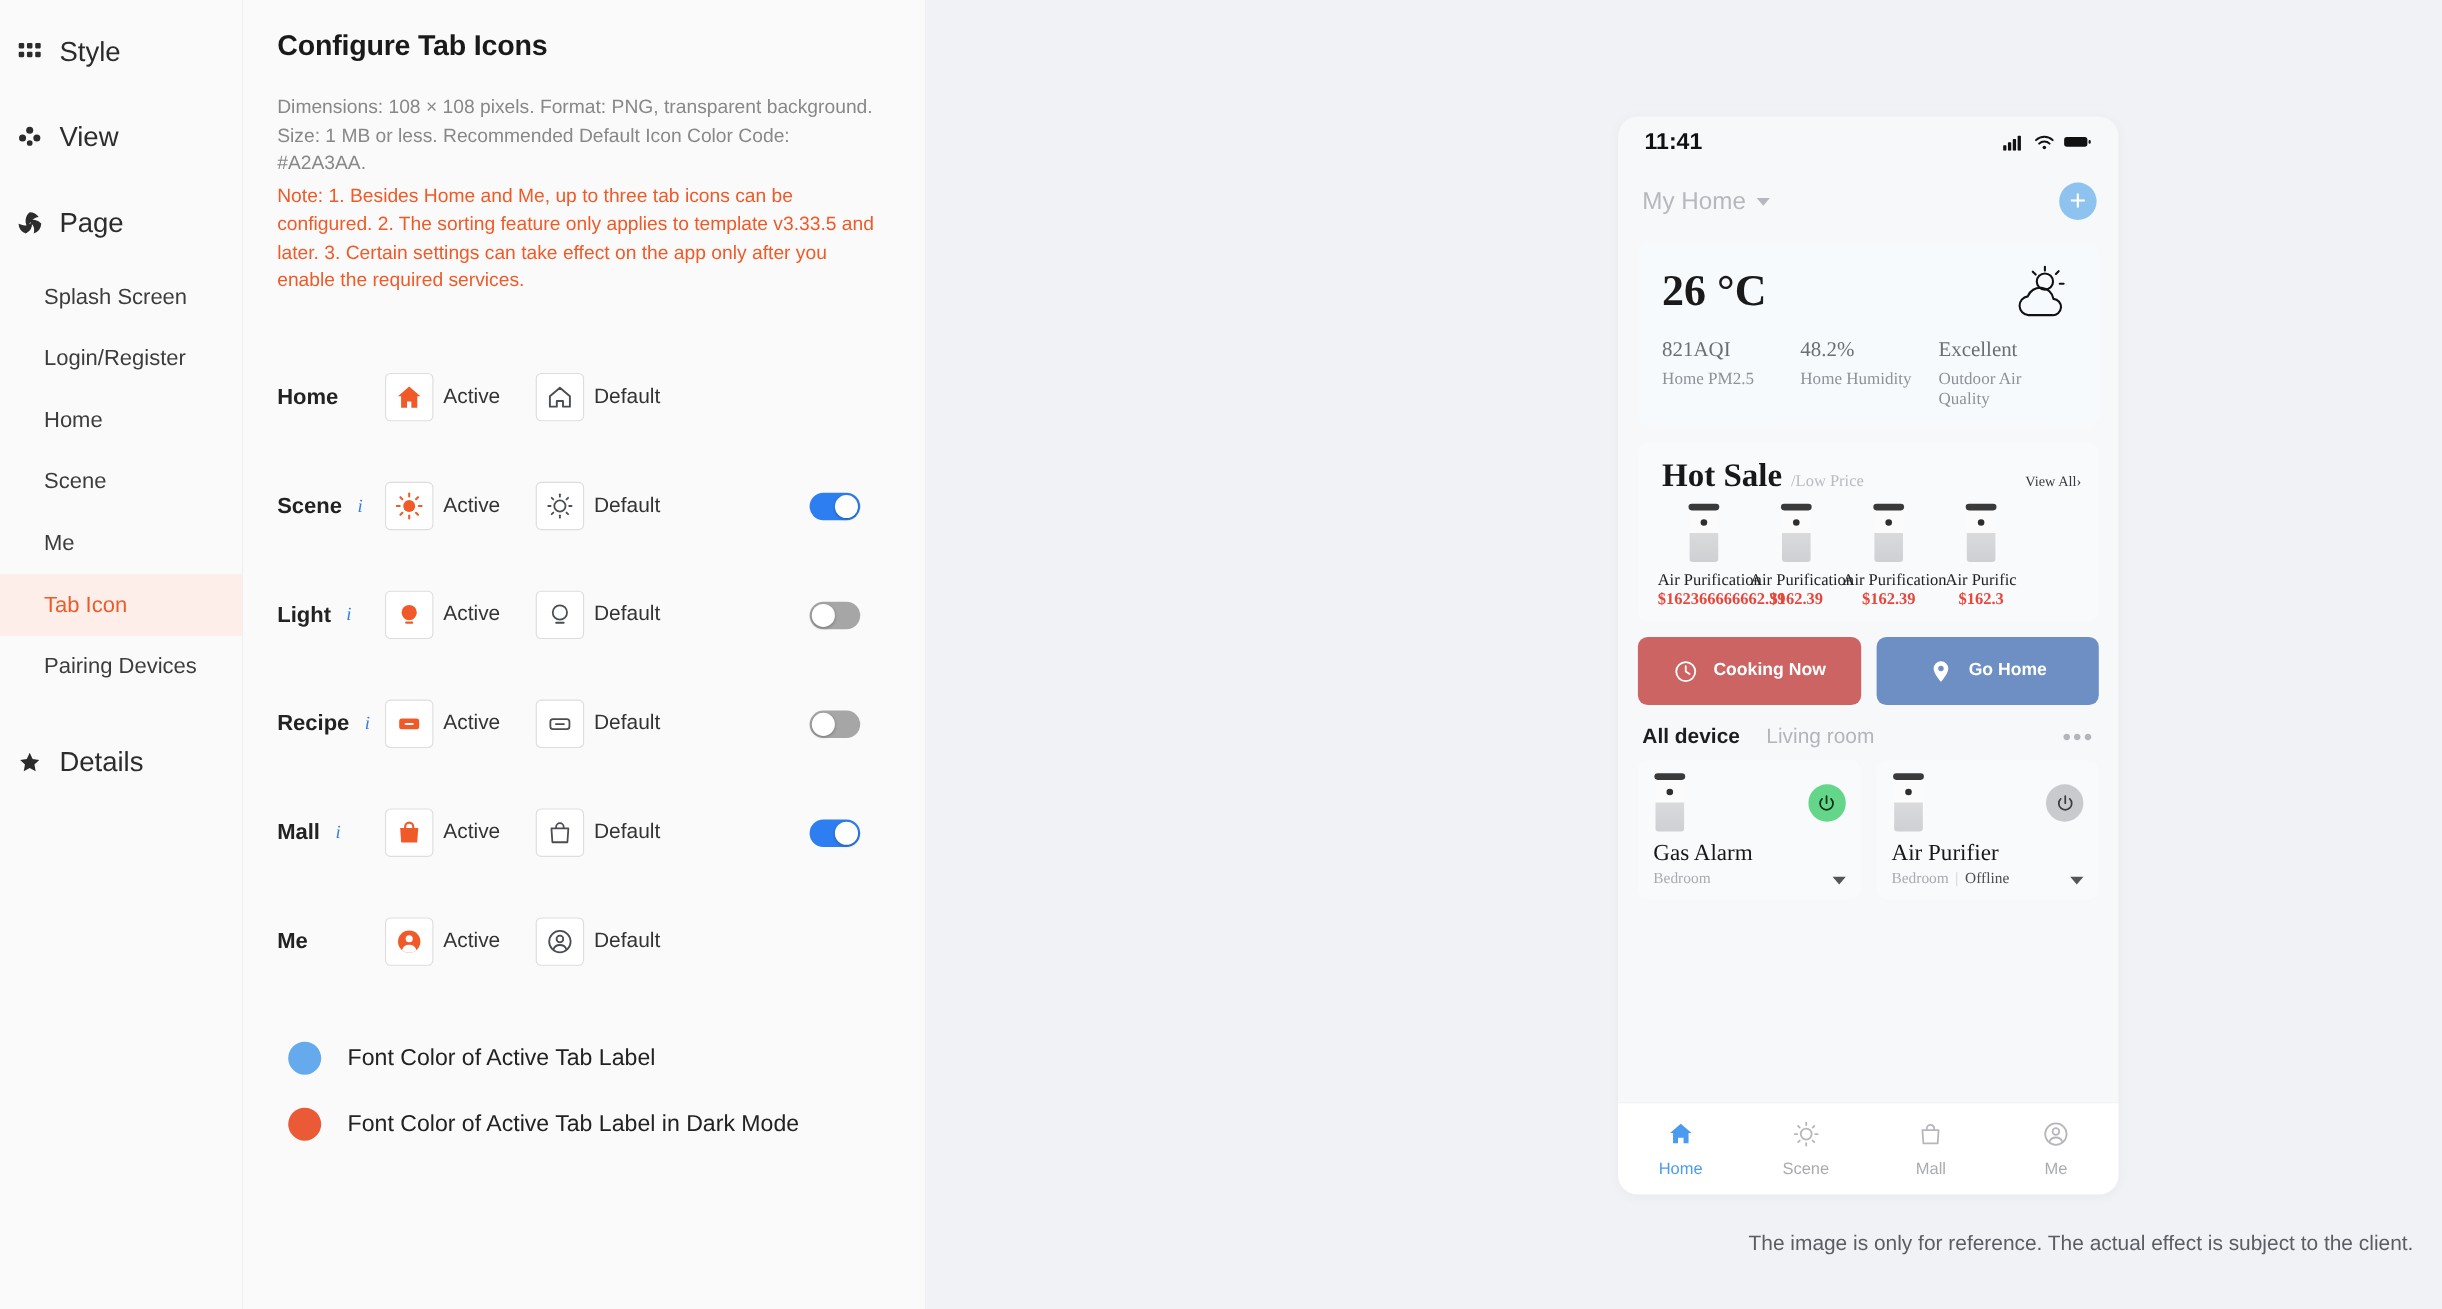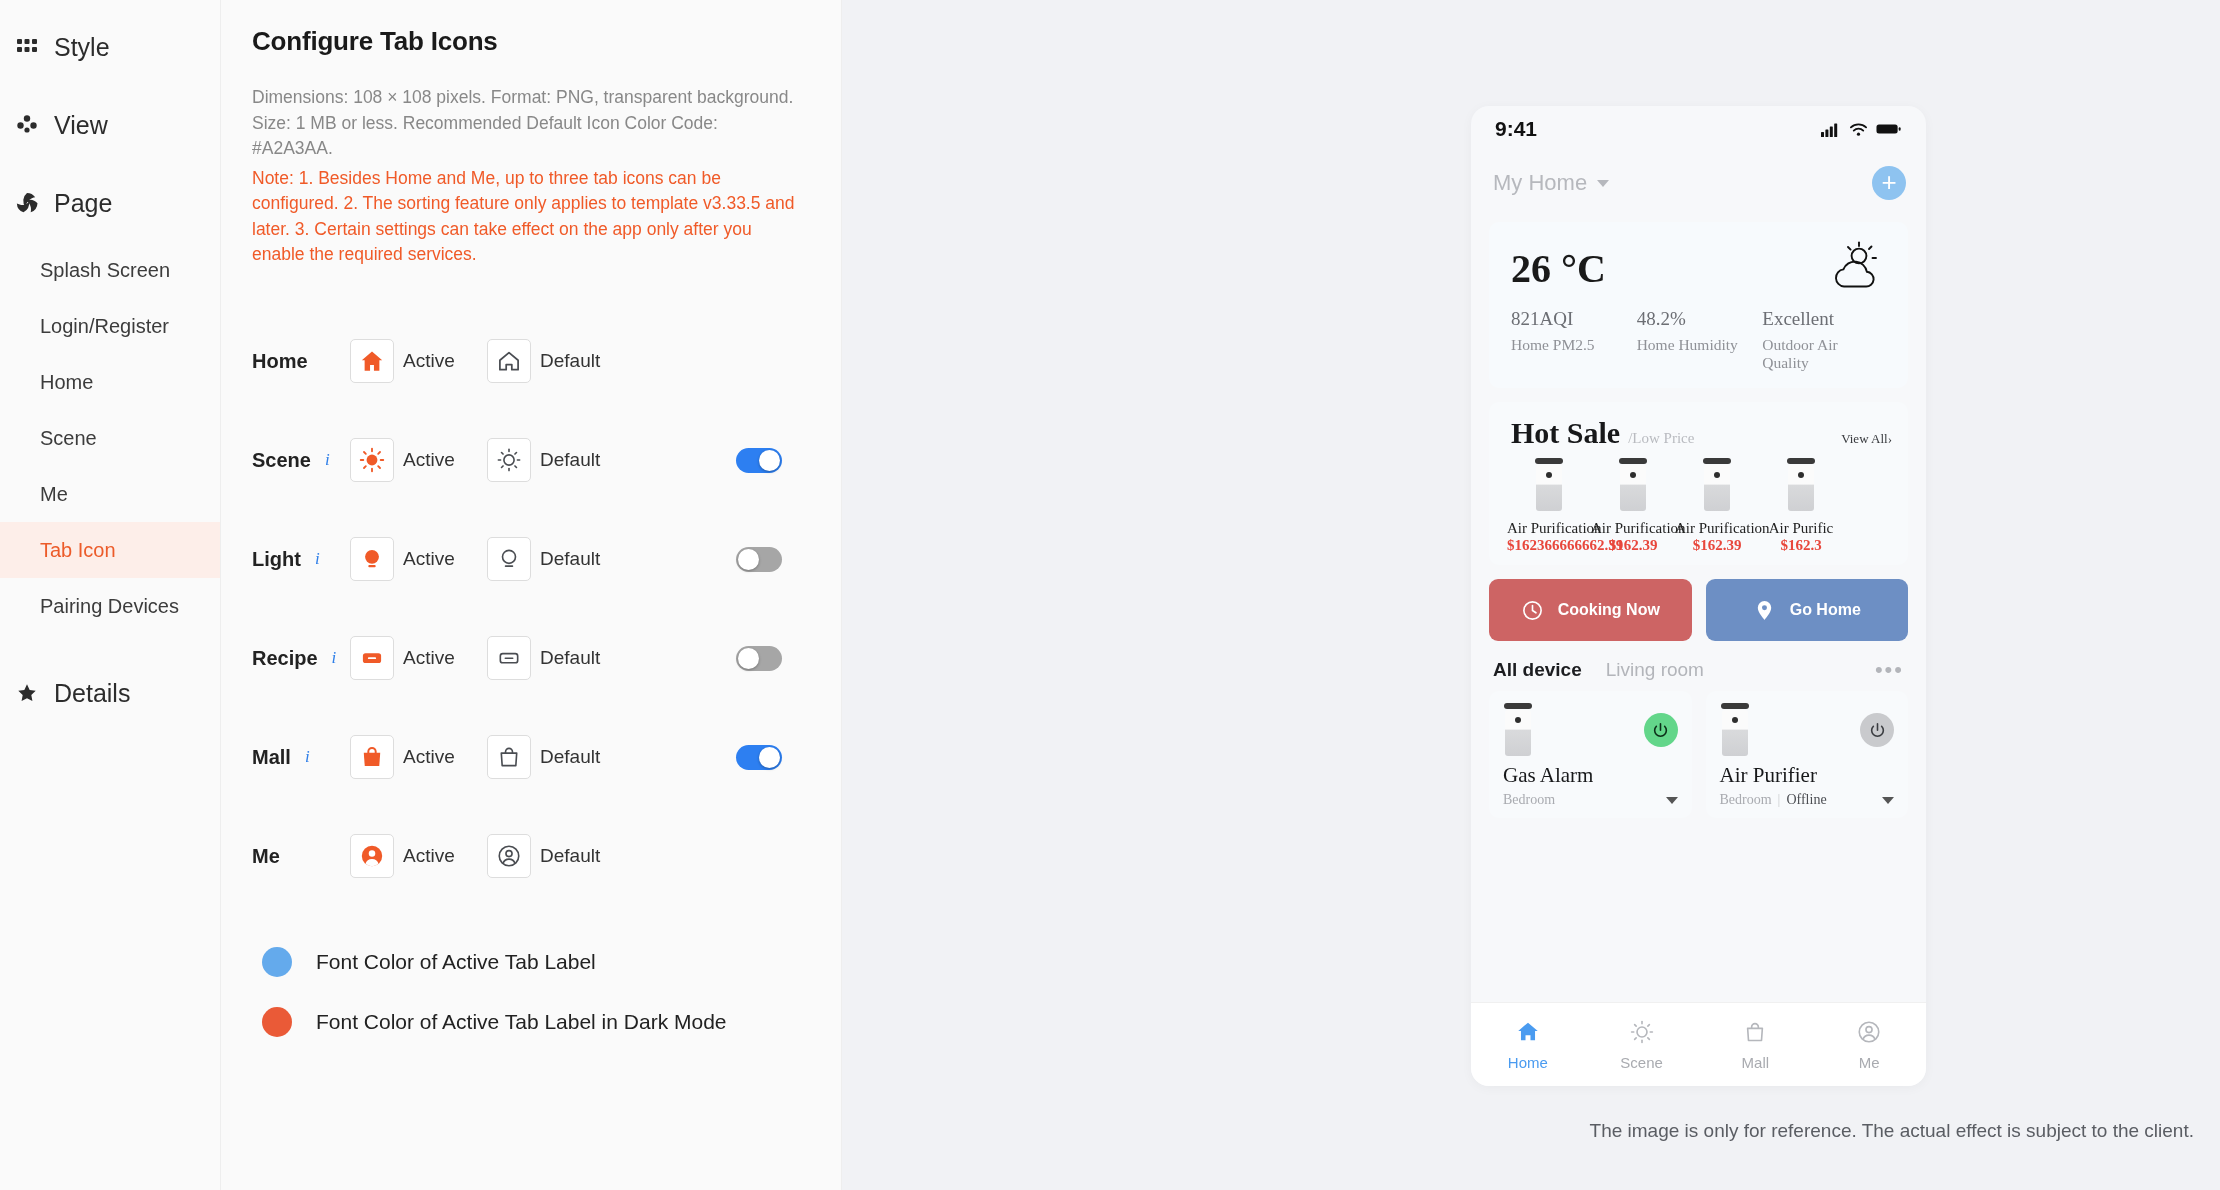--- a/index.html
+++ b/index.html
@@ -178,21 +178,21 @@
     font-size: 26px; line-height: 1; cursor: pointer;
     padding-bottom: 3px;
   }
 
   .weather-card {
     margin: 8px 18px 0 18px;
     background: #f7fafd;
     border-radius: 10px;
     padding: 18px 20px 16px 22px;
   }
-  .weather-top { display: flex; align-items: flex-end; justify-content: space-between; }
+  .weather-top { display: flex; align-items: flex-start; justify-content: space-between; }
   .temp {
     font-family: "Liberation Serif", serif;
     font-size: 40px; font-weight: bold; color: #1a1a1a;
   }
   .weather-stats { display: flex; margin-top: 16px; }
   .wstat { width: 33.33%; font-family: "Liberation Serif", serif; }
   .wstat .v { font-size: 19px; color: #6c6e74; }
   .wstat .k { font-size: 15.5px; color: #8f9197; margin-top: 6px; }
 
   .hotsale {
@@ -533,21 +533,21 @@
         <div class="swatch" style="background:#ea5a37"></div>
         <div class="color-label">Font Color of Active Tab Label in Dark Mode</div>
       </div>
     </div>
   </div>
 
   <div class="preview">
     <div class="phone">
 
       <div class="status-bar">
-        <div class="status-time">9:41</div>
+        <div class="status-time">11:41</div>
         <div class="status-icons">
           <svg width="20" height="15" viewBox="0 0 20 15">
               <g fill="#111">
                 <rect x="0" y="10" width="3" height="5" rx="0.6"></rect>
                 <rect x="4.4" y="7.4" width="3" height="7.6" rx="0.6"></rect>
                 <rect x="8.8" y="4.4" width="3" height="10.6" rx="0.6"></rect>
                 <rect x="13.2" y="1.4" width="3" height="13.6" rx="0.6"></rect>
               </g>
             </svg>
           <svg width="19" height="15" viewBox="0 0 20 15">

